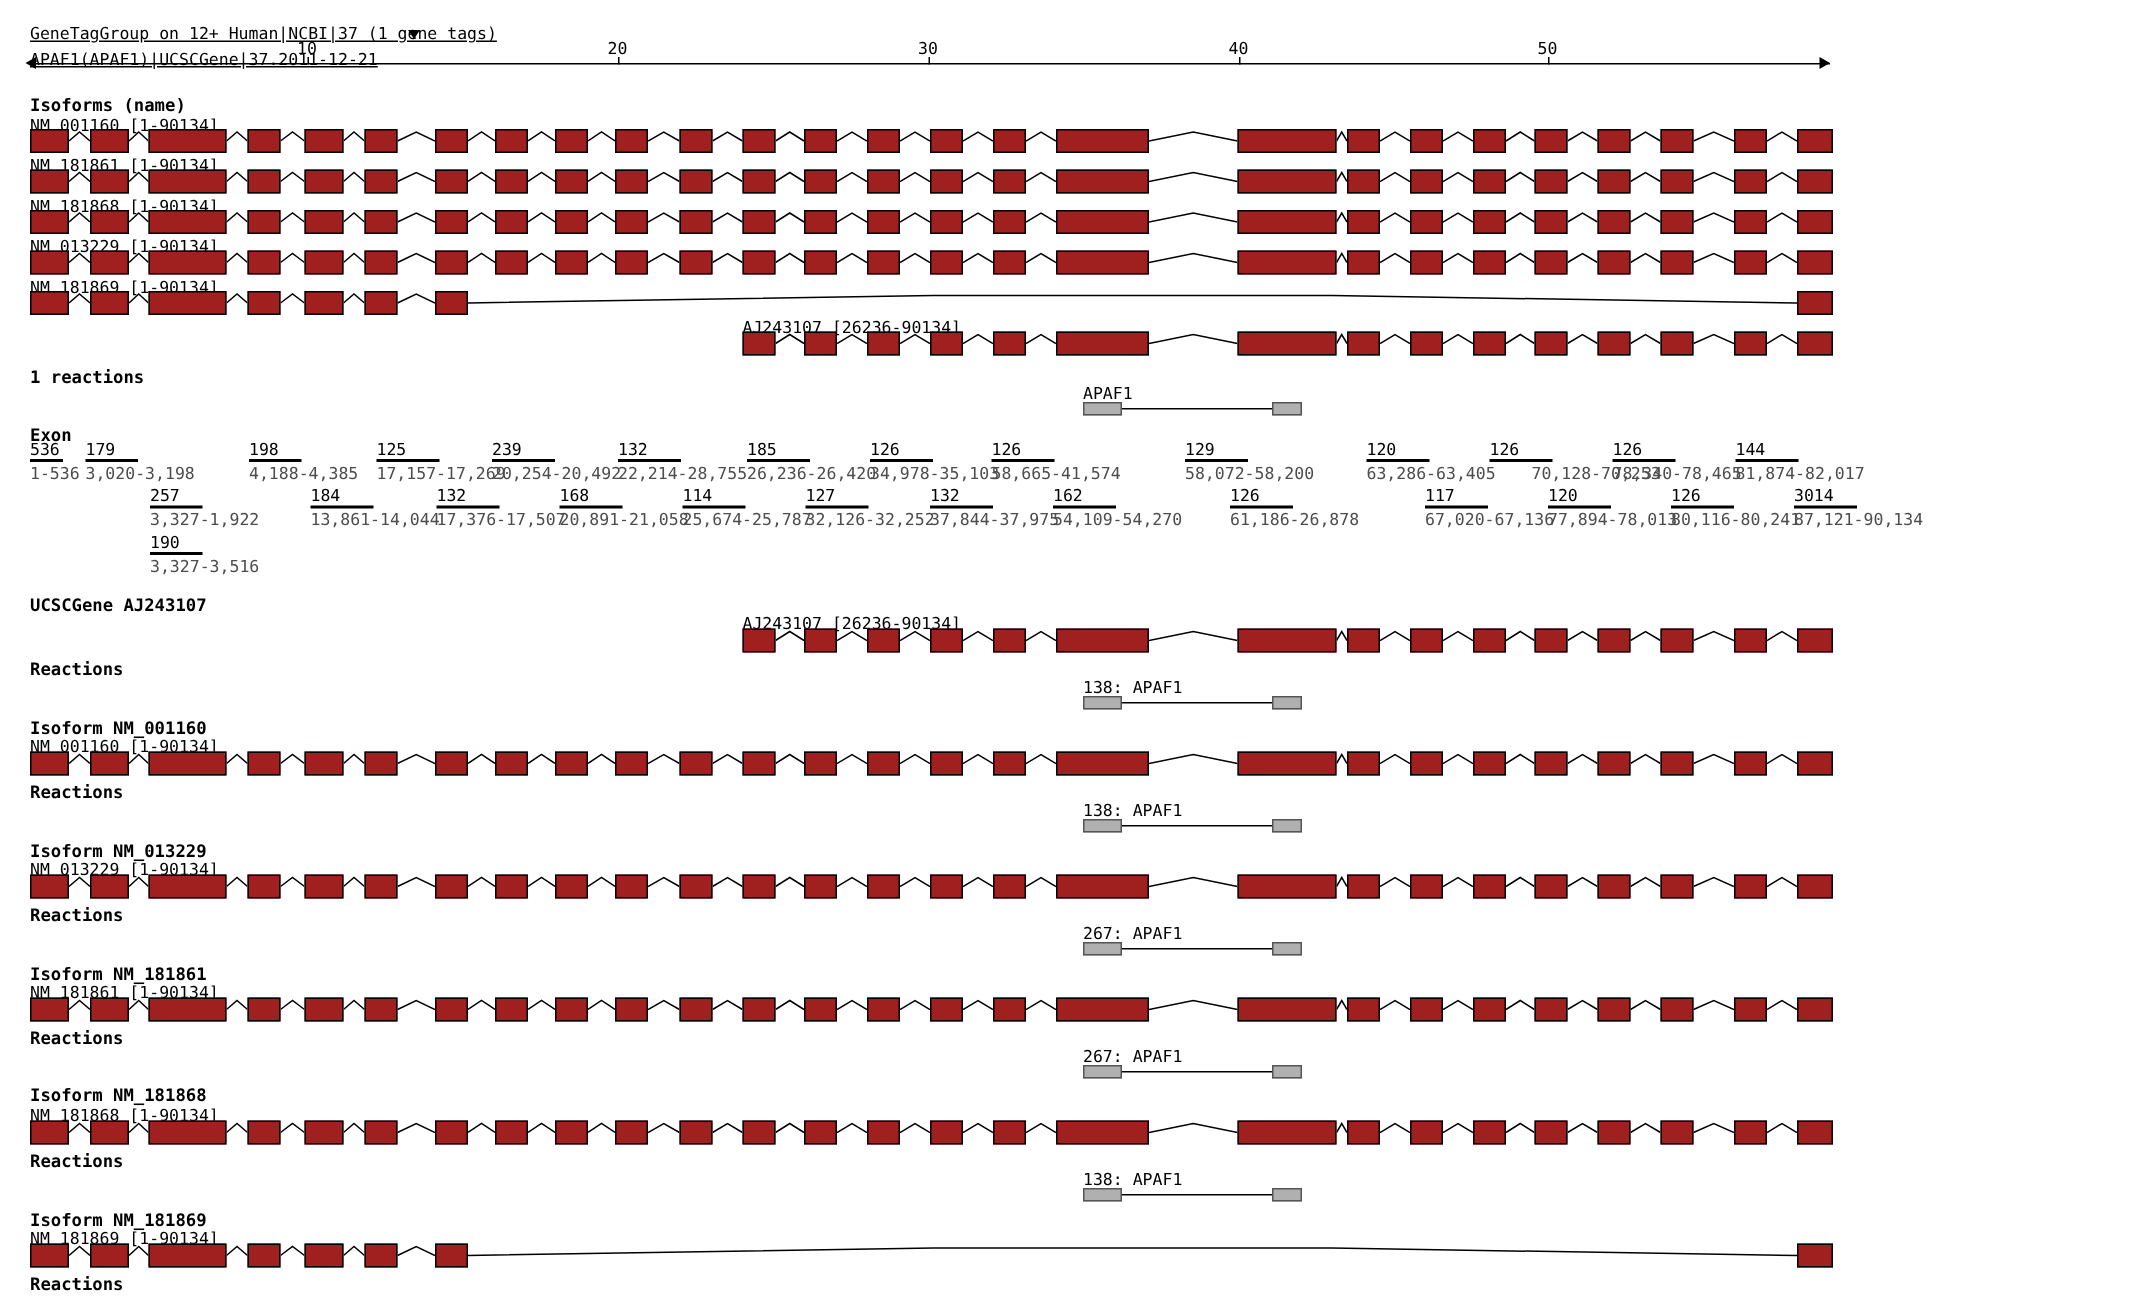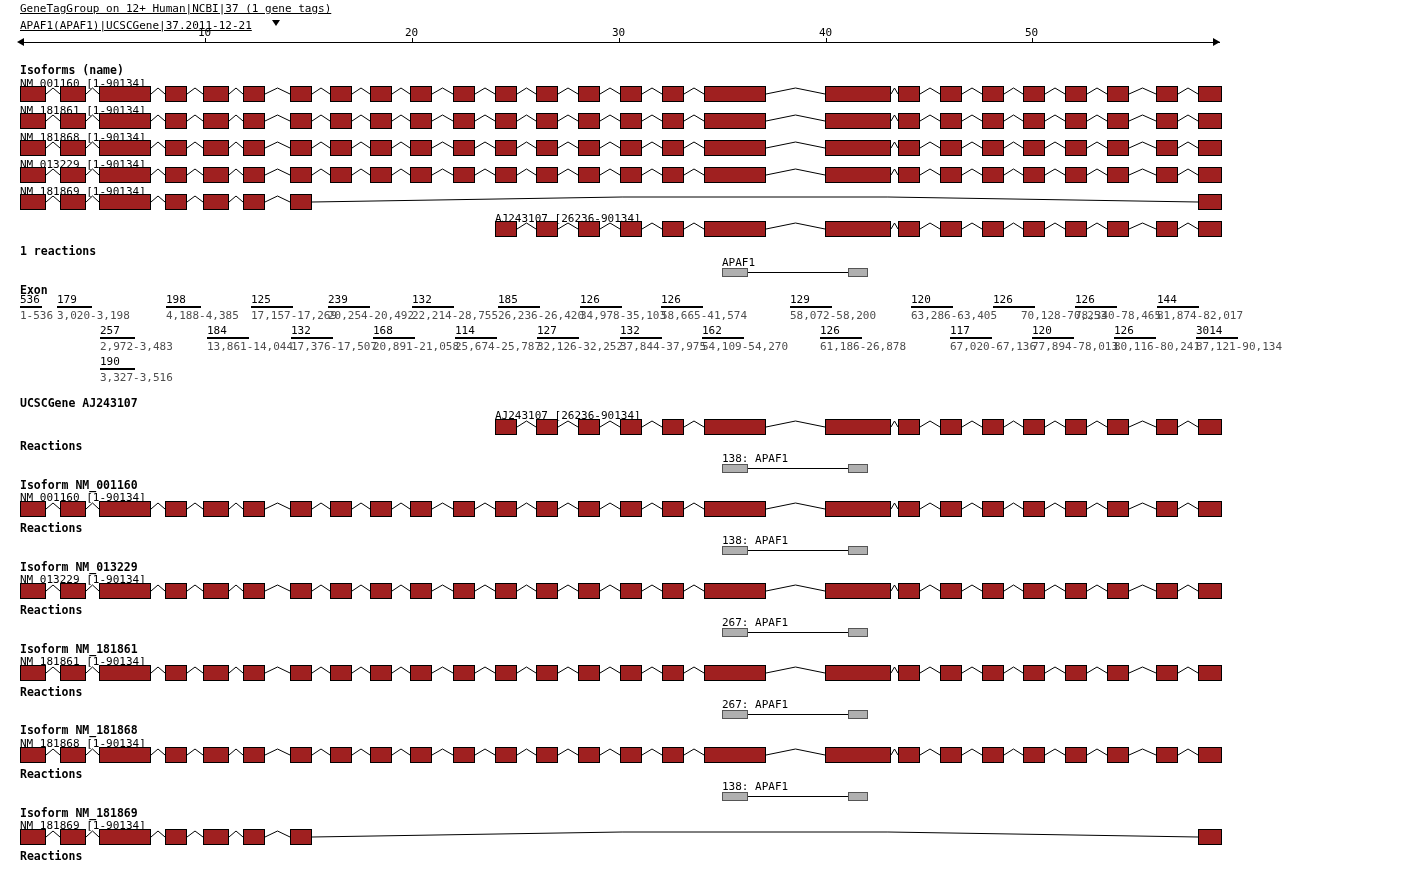--- a/index.html
+++ b/index.html
@@ -60,21 +60,21 @@
     position: absolute;
     height: 1px;
     background: #000000;
   }
   .axis-tick {
     position: absolute;
     width: 1px;
     background: #000000;
     height: 5px;
   }
-  .ul-title { text-decoration: underline; }
+  .ul-title { text-decoration: underline; margin-top: 14px; }
 </style>
 </head>
 <body>
 
 <div class="abs title ul-title" style="left:20px; top:2px;">GeneTagGroup on 12+ Human|NCBI|37 (1 gene tags)</div>
 <div class="abs title ul-title" style="left:20px; top:19px;">APAF1(APAF1)|UCSCGene|37.2011-12-21</div>
 <div class="abs" style="left:272px; top:20px; width:0; height:0; border-left:4px solid transparent; border-right:4px solid transparent; border-top:6px solid #000;"></div>
 
 <div class="abs" style="left:0; top:30px; width:1420px; height:22px;">
   <div class="axis-line" style="left:20px; top:12px; width:1200px;"></div>
@@ -158,21 +158,21 @@
     <div class="tick-bar" style="left: 993px; top: 13px; width: 41.6px;"></div>
     <div class="abs label gray" style="left: 993px; top: 16px; margin-left: 28px;">70,128-70,253</div>
     <div class="abs label" style="left: 1075px; top: 0px;">126</div>
     <div class="tick-bar" style="left: 1075px; top: 13px; width: 41.6px;"></div>
     <div class="abs label gray" style="left: 1075px; top: 16px;">78,340-78,465</div>
     <div class="abs label" style="left: 1157px; top: 0px;">144</div>
     <div class="tick-bar" style="left: 1157px; top: 13px; width: 41.6px;"></div>
     <div class="abs label gray" style="left: 1157px; top: 16px;">81,874-82,017</div>
     <div class="abs label" style="left: 100px; top: 31px;">257</div>
     <div class="tick-bar" style="left: 100px; top: 44px; width: 35.2px;"></div>
-    <div class="abs label gray" style="left: 100px; top: 47px;">2,972-3,483</div>
+    <div class="abs label gray" style="left: 100px; top: 47px;">3,327-1,922</div>
     <div class="abs label" style="left: 207px; top: 31px;">184</div>
     <div class="tick-bar" style="left: 207px; top: 44px; width: 41.6px;"></div>
     <div class="abs label gray" style="left: 207px; top: 47px;">13,861-14,044</div>
     <div class="abs label" style="left: 291px; top: 31px;">132</div>
     <div class="tick-bar" style="left: 291px; top: 44px; width: 41.6px;"></div>
     <div class="abs label gray" style="left: 291px; top: 47px;">17,376-17,507</div>
     <div class="abs label" style="left: 373px; top: 31px;">168</div>
     <div class="tick-bar" style="left: 373px; top: 44px; width: 41.6px;"></div>
     <div class="abs label gray" style="left: 373px; top: 47px;">20,891-21,058</div>
     <div class="abs label" style="left: 455px; top: 31px;">114</div>

